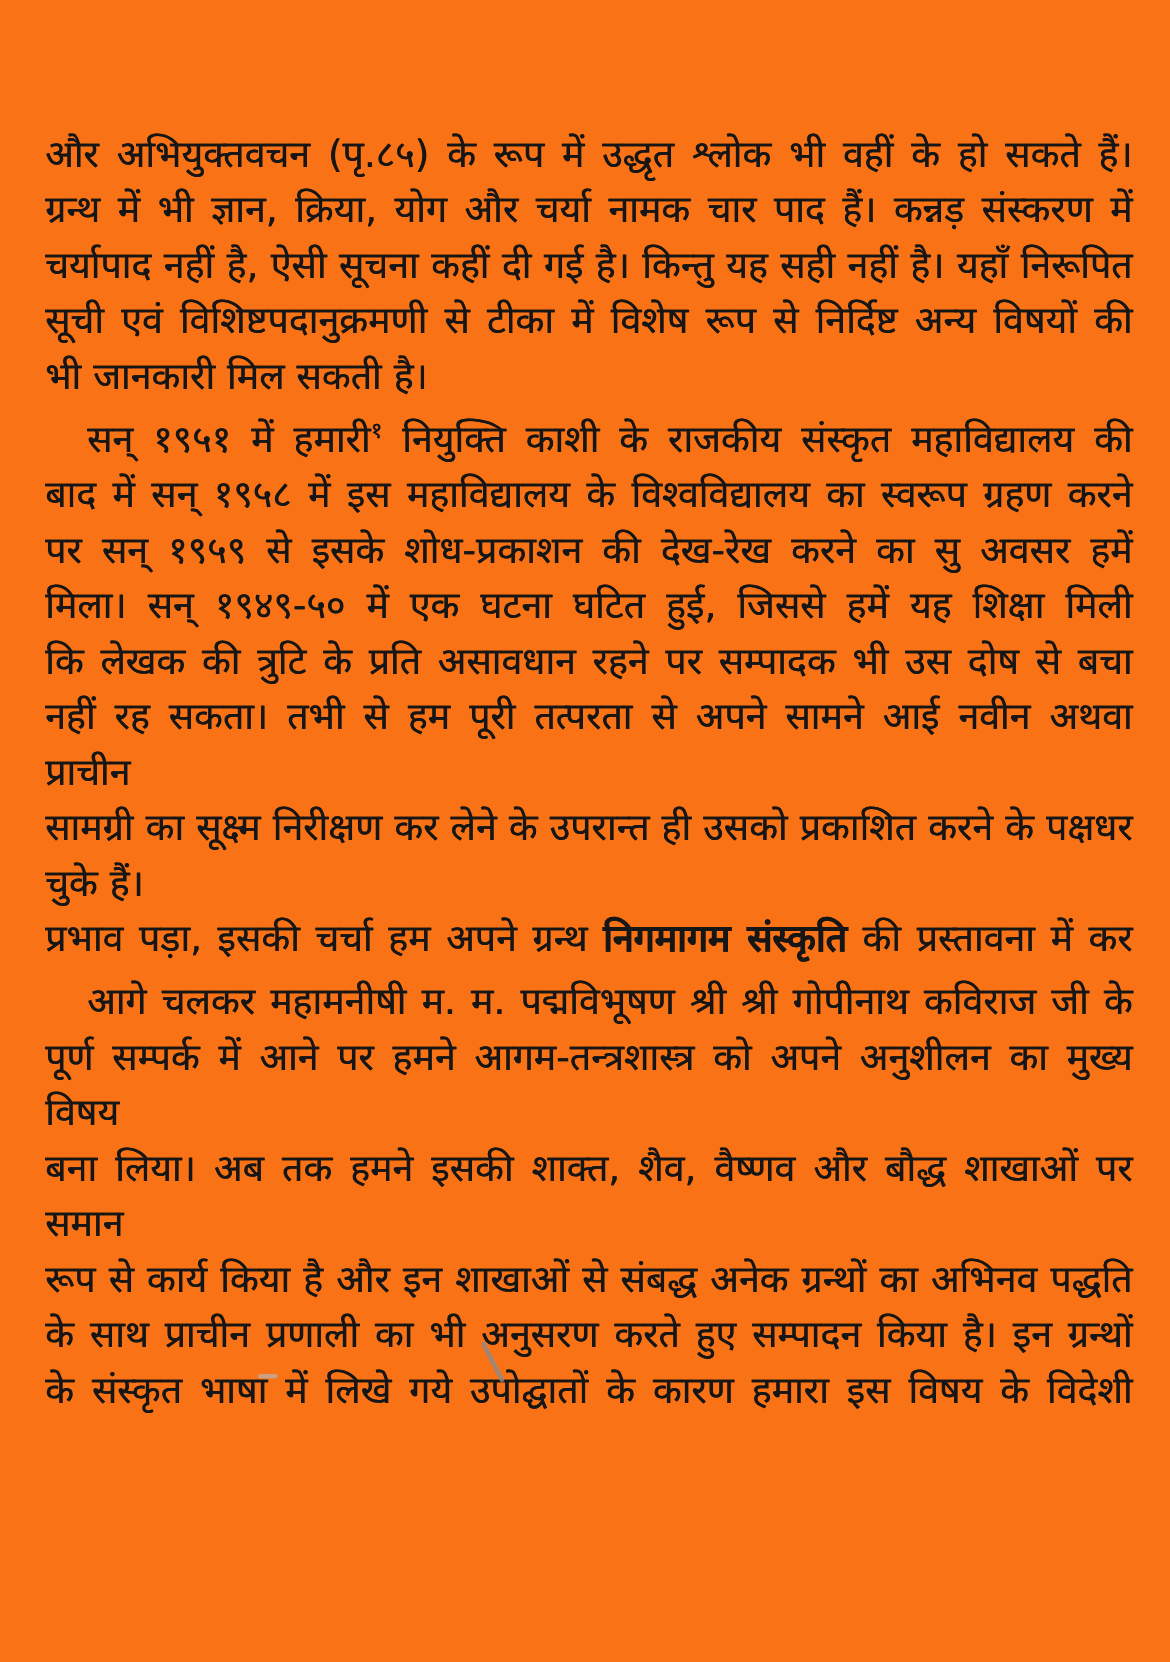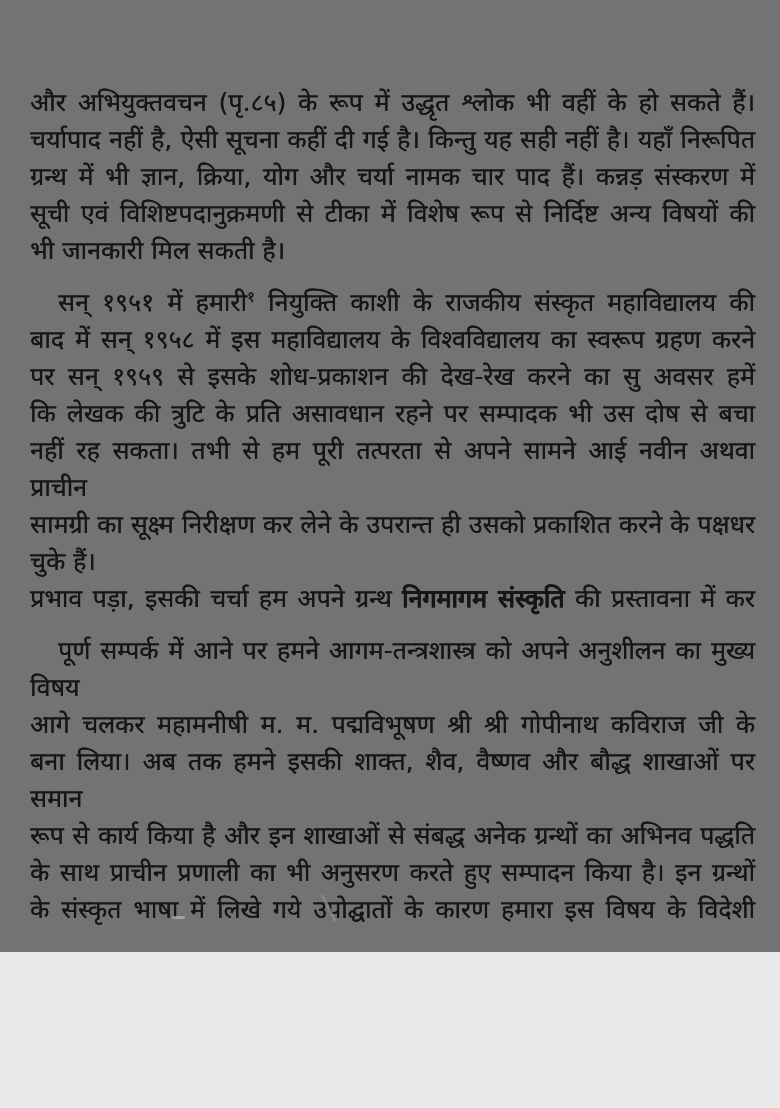--- a/index.html
+++ b/index.html
@@ -1,32 +1,32 @@
 <!DOCTYPE html>
 <html lang="hi"><head>
 <meta charset="utf-8">
 <style>
   html,body{margin:0;padding:0;background:#e8e8e8;}
   .page{
     position:relative;
-    width:780px;height:952px;
-    background:#737373;
+    width:780px;height:1108px;
+    background:#f97316;
     overflow:hidden;
     font-family:"DejaVu Sans",sans-serif;
   }
   .text-block{
     position:absolute;
     left:30px;right:25px;top:84px;
     font-size:25px;
     line-height:37px;
     color:#161616;
     text-shadow:0.3px 0 0 #161616;
   }
   .para{margin:0;}
-  .para + .para{margin-top:15px;}
+  .para + .para{margin-top:5px;}
   .line{
     text-align:justify;
     text-align-last:justify;
   }
   .line.last{
     text-align-last:left;
   }
   .para.indent-first .line:first-child{
     text-indent:28px;
   }
@@ -54,38 +54,39 @@
     opacity:.7;
   }
 </style>
 </head>
 <body>
 
 <div class="page">
   <div class="text-block">
       <div class="para">
         <div class="line"><span>और अभियुक्तवचन (पृ.८५) के रूप में उद्धृत श्लोक भी वहीं के हो सकते हैं।</span></div>
+        <div class="line"><span>ग्रन्थ में भी ज्ञान, क्रिया, योग और चर्या नामक चार पाद हैं। कन्नड़ संस्करण में</span></div>
         <div class="line"><span>चर्यापाद नहीं है, ऐसी सूचना कहीं दी गई है। किन्तु यह सही नहीं है। यहाँ निरूपित</span></div>
-        <div class="line"><span>ग्रन्थ में भी ज्ञान, क्रिया, योग और चर्या नामक चार पाद हैं। कन्नड़ संस्करण में</span></div>
         <div class="line"><span>सूची एवं विशिष्टपदानुक्रमणी से टीका में विशेष रूप से निर्दिष्ट अन्य विषयों की</span></div>
         <div class="line last"><span>भी जानकारी मिल सकती है।</span></div>
       </div>
       <div class="para indent-first">
         <div class="line"><span>सन् १९५१ में हमारी</span><sup>१</sup><span> नियुक्ति काशी के राजकीय संस्कृत महाविद्यालय की</span></div>
         <div class="line"><span>बाद में सन् १९५८ में इस महाविद्यालय के विश्वविद्यालय का स्वरूप ग्रहण करने</span></div>
         <div class="line"><span>पर सन् १९५९ से इसके शोध-प्रकाशन की देख-रेख करने का सु अवसर हमें</span></div>
+        <div class="line"><span>मिला। सन् १९४९-५० में एक घटना घटित हुई, जिससे हमें यह शिक्षा मिली</span></div>
         <div class="line"><span>कि लेखक की त्रुटि के प्रति असावधान रहने पर सम्पादक भी उस दोष से बचा</span></div>
         <div class="line"><span>नहीं रह सकता। तभी से हम पूरी तत्परता से अपने सामने आई नवीन अथवा प्राचीन</span></div>
         <div class="line"><span>सामग्री का सूक्ष्म निरीक्षण कर लेने के उपरान्त ही उसको प्रकाशित करने के पक्षधर</span></div>
         <div class="line last"><span>चुके हैं।</span></div>
         <div class="line"><span>प्रभाव पड़ा, इसकी चर्चा हम अपने ग्रन्थ </span><b>निगमागम संस्कृति</b><span> की प्रस्तावना में कर</span></div>
       </div>
       <div class="para indent-first">
+        <div class="line"><span>आगे चलकर महामनीषी म. म. पद्मविभूषण श्री श्री गोपीनाथ कविराज जी के</span></div>
         <div class="line"><span>पूर्ण सम्पर्क में आने पर हमने आगम-तन्त्रशास्त्र को अपने अनुशीलन का मुख्य विषय</span></div>
-        <div class="line"><span>आगे चलकर महामनीषी म. म. पद्मविभूषण श्री श्री गोपीनाथ कविराज जी के</span></div>
         <div class="line"><span>बना लिया। अब तक हमने इसकी शाक्त, शैव, वैष्णव और बौद्ध शाखाओं पर समान</span></div>
         <div class="line"><span>रूप से कार्य किया है और इन शाखाओं से संबद्ध अनेक ग्रन्थों का अभिनव पद्धति</span></div>
         <div class="line"><span>के साथ प्राचीन प्रणाली का भी अनुसरण करते हुए सम्पादन किया है। इन ग्रन्थों</span></div>
         <div class="line"><span>के संस्कृत भाषा में लिखे गये उपोद्घातों के कारण हमारा इस विषय के विदेशी</span></div>
       </div>
     </div>
   <div class="pen-stroke"></div>
   <div class="smudge"></div>
 </div>
 

